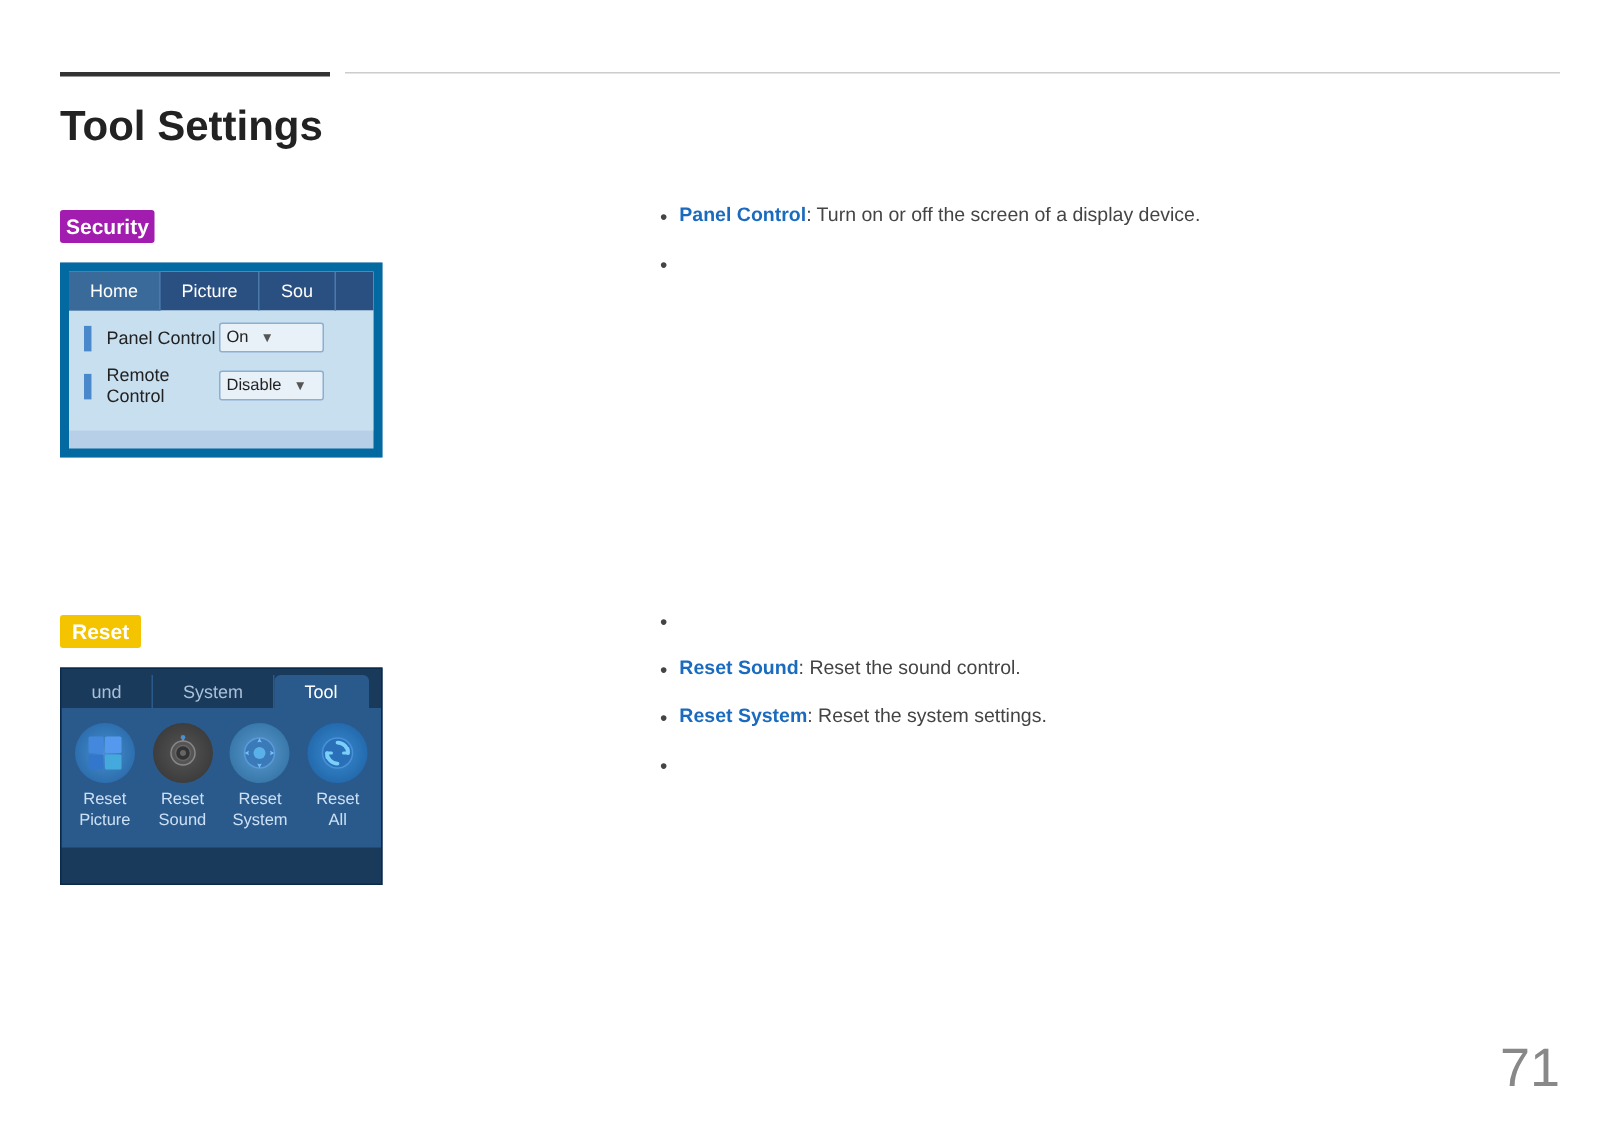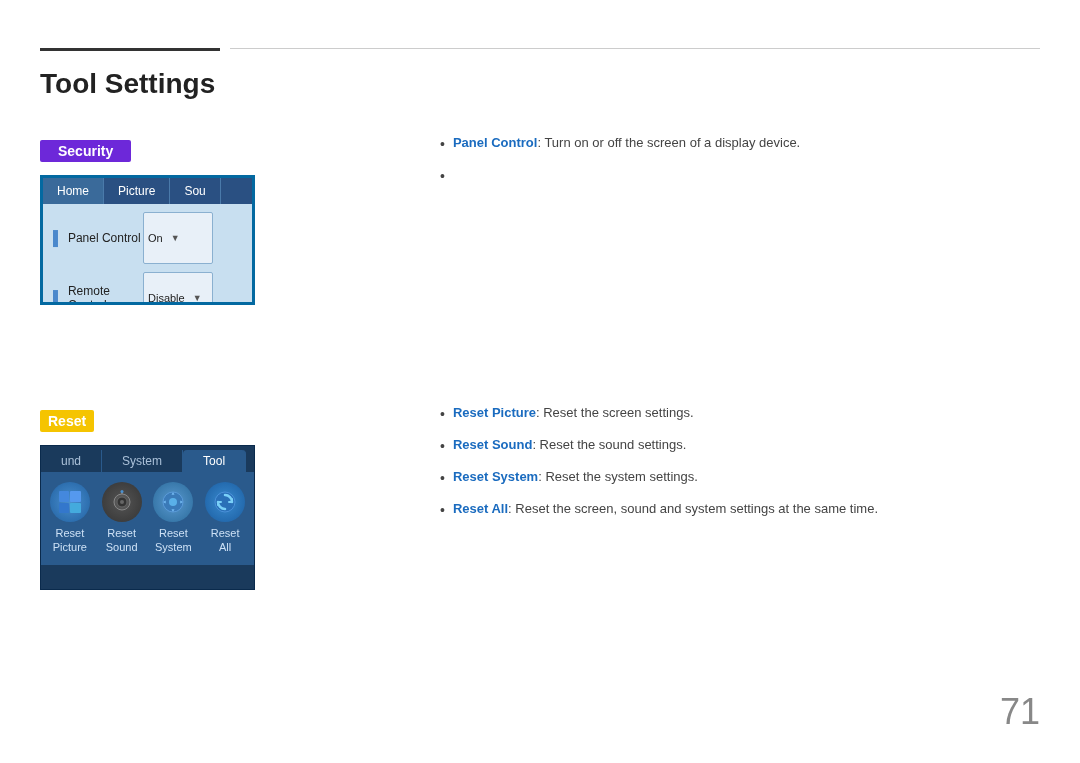--- a/index.html
+++ b/index.html
@@ -38,36 +38,36 @@
       font-size: 28px;
       font-weight: bold;
       color: #222;
     }
 
     
     .security-badge {
       position: absolute;
       top: 140px;
       left: 40px;
-      background: #6d28d9;
+      background: #a21caf;
       color: #fff;
       font-weight: bold;
       font-size: 14px;
-      padding: 3px 18px;
+      padding: 3px 4px;
       border-radius: 2px;
     }
 
     .security-screenshot {
       position: absolute;
       top: 175px;
       left: 40px;
       width: 215px;
       height: 130px;
       background: #b8cfe8;
-      border: 3px solid #0369a1;
+      border: 6px solid #0369a1;
       overflow: hidden;
     }
 
     .ss-tabs {
       display: flex;
       background: #2a5082;
       height: 26px;
     }
     .ss-tab {
       padding: 4px 14px;
@@ -100,21 +100,21 @@
     }
     .ss-bullet {
       color: #4a88cc;
       font-size: 14px;
       margin-right: 2px;
     }
     .ss-select {
       background: #e8f0f8;
       border: 1px solid #8ab0d0;
       border-radius: 2px;
-      padding: 19px 4px;
+      padding: 3px 4px;
       font-size: 11px;
       display: flex;
       align-items: center;
       gap: 8px;
       min-width: 70px;
     }
     .ss-arrow {
       color: #555;
       font-size: 9px;
     }
@@ -385,37 +385,31 @@
         </svg>
       </div>
       <div class="reset-label">Reset<br>All</div>
     </div>
   </div>
 </div>
 
 <div class="reset-text">
   <div class="bullet-item">
     <span class="bullet-dot">•</span>
+  </div>
+  <div class="bullet-item">
+    <span class="bullet-dot">•</span>
     <span>
-      <span class="term">Reset Picture</span><span>: Reset the screen settings.</span>
-    </span>
-  </div>
-  <div class="bullet-item">
-    <span class="bullet-dot">•</span>
-    <span>
-      <span class="term">Reset Sound</span><span>: Reset the sound settings.</span>
+      <span class="term">Reset Sound</span><span>: Reset the sound control.</span>
     </span>
   </div>
   <div class="bullet-item">
     <span class="bullet-dot">•</span>
     <span>
       <span class="term">Reset System</span><span>: Reset the system settings.</span>
     </span>
   </div>
   <div class="bullet-item">
     <span class="bullet-dot">•</span>
-    <span>
-      <span class="term">Reset All</span><span>: Reset the screen, sound and system settings at the same time.</span>
-    </span>
   </div>
 </div>
 
 <div class="page-number">71</div>
 
 </body></html>

